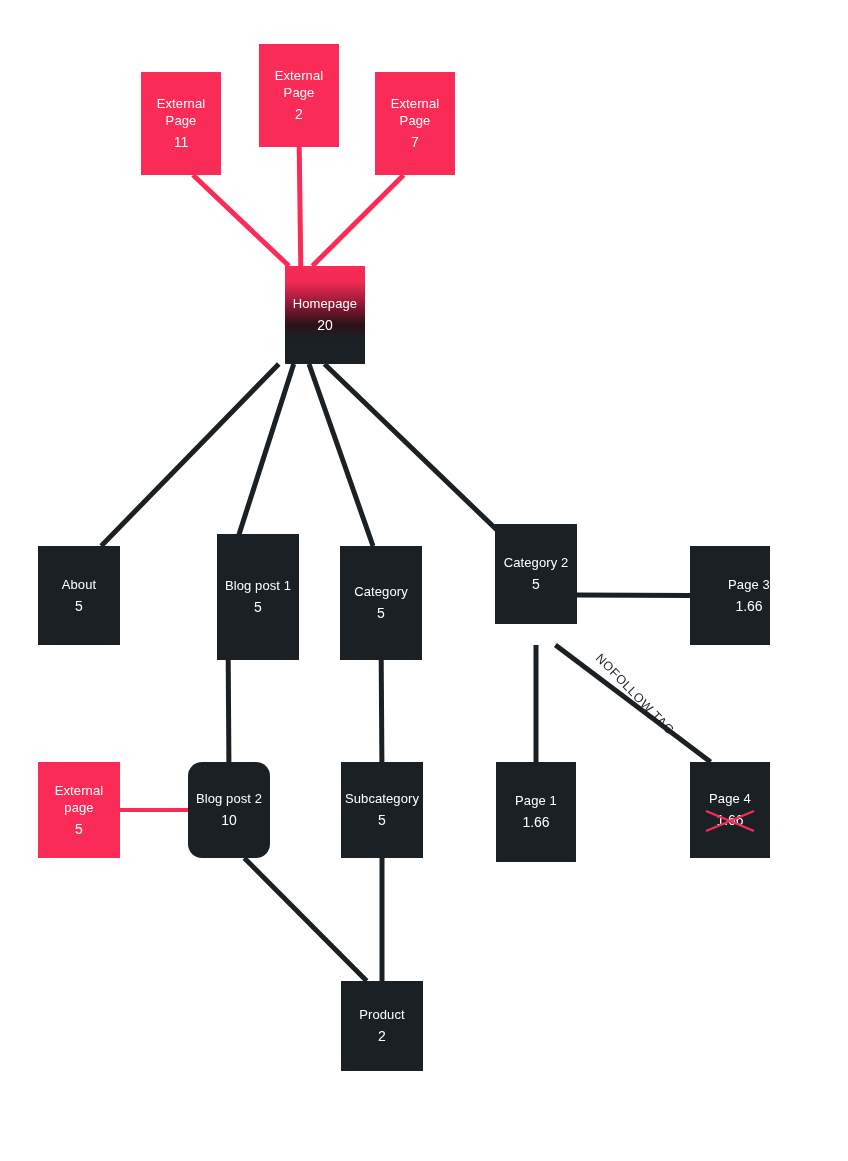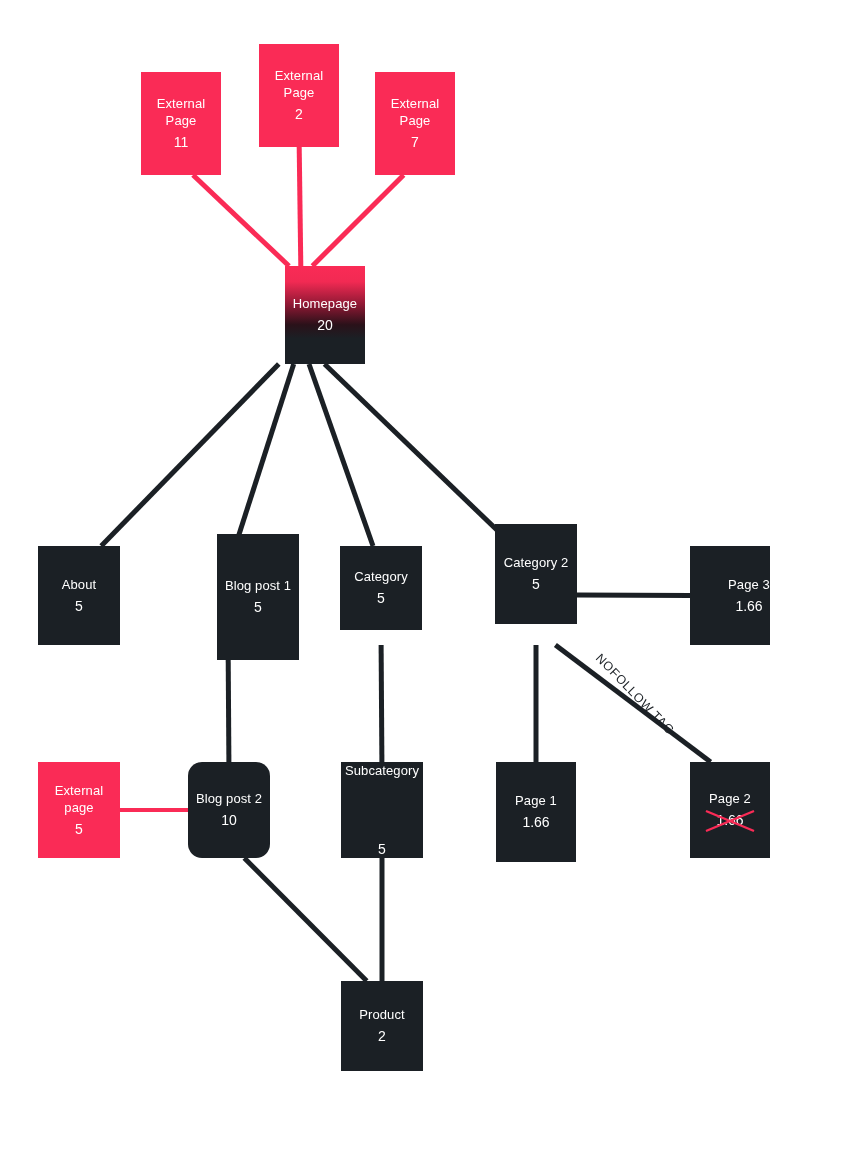--- a/index.html
+++ b/index.html
@@ -108,51 +108,51 @@
         <div class="n-value">20</div>
       </div>
       <div class="node node-dark" style="left: 38px; top: 546px; width: 82px; height: 99px;">
         <div class="n-label">About</div>
         <div class="n-value">5</div>
       </div>
       <div class="node node-dark" style="left: 187px; top: 534px; width: 82px; height: 126px; margin-left: 30px;">
         <div class="n-label">Blog post 1</div>
         <div class="n-value">5</div>
       </div>
-      <div class="node node-dark" style="left: 340px; top: 546px; width: 82px; height: 84px; align-items: center;">
+      <div class="node node-dark" style="left: 340px; top: 546px; width: 82px; height: 114px; align-items: center;">
         <div class="n-label">Category</div>
         <div class="n-value">5</div>
       </div>
       <div class="node node-dark" style="left: 495px; top: 524px; width: 82px; height: 100px;">
         <div class="n-label">Category 2</div>
         <div class="n-value">5</div>
       </div>
       <div class="node node-dark" style="left: 690px; top: 546px; width: 80px; height: 99px; padding-left: 38px;">
         <div class="n-label">Page 3</div>
         <div class="n-value">1.66</div>
       </div>
       <div class="node node-pink" style="left: 38px; top: 762px; width: 82px; height: 96px;">
         <div class="n-label">External
 page</div>
         <div class="n-value">5</div>
       </div>
       <div class="node node-dark" style="left: 188px; top: 762px; width: 82px; height: 96px; border-radius: 14px;">
         <div class="n-label">Blog post 2</div>
         <div class="n-value">10</div>
       </div>
-      <div class="node node-dark" style="left: 341px; top: 762px; width: 82px; height: 96px; justify-content: space-between;">
+      <div class="node node-dark" style="left: 341px; top: 762px; width: 82px; height: 96px;">
         <div class="n-label">Subcategory</div>
         <div class="n-value">5</div>
       </div>
       <div class="node node-dark" style="left: 496px; top: 762px; width: 80px; height: 100px;">
         <div class="n-label">Page 1</div>
         <div class="n-value">1.66</div>
       </div>
       <div class="node node-dark" style="left: 690px; top: 762px; width: 80px; height: 96px;">
-        <div class="n-label">Page 2</div>
+        <div class="n-label">Page 4</div>
         <div class="n-value" style="position: relative;">1.66<span style="position: absolute; left: 50%; top: 50%; width: 54px; height: 26px; transform: translate(-50%, -50%); pointer-events: none;"><svg width="54" height="26" viewBox="0 0 54 26">
               <line x1="3" y1="3" x2="51" y2="23" stroke="#fa2b56" stroke-width="2.4"></line>
               <line x1="3" y1="23" x2="51" y2="3" stroke="#fa2b56" stroke-width="2.4"></line>
             </svg></span></div>
       </div>
       <div class="node node-dark" style="left: 341px; top: 981px; width: 82px; height: 90px;">
         <div class="n-label">Product</div>
         <div class="n-value">2</div>
       </div>
     </div>

